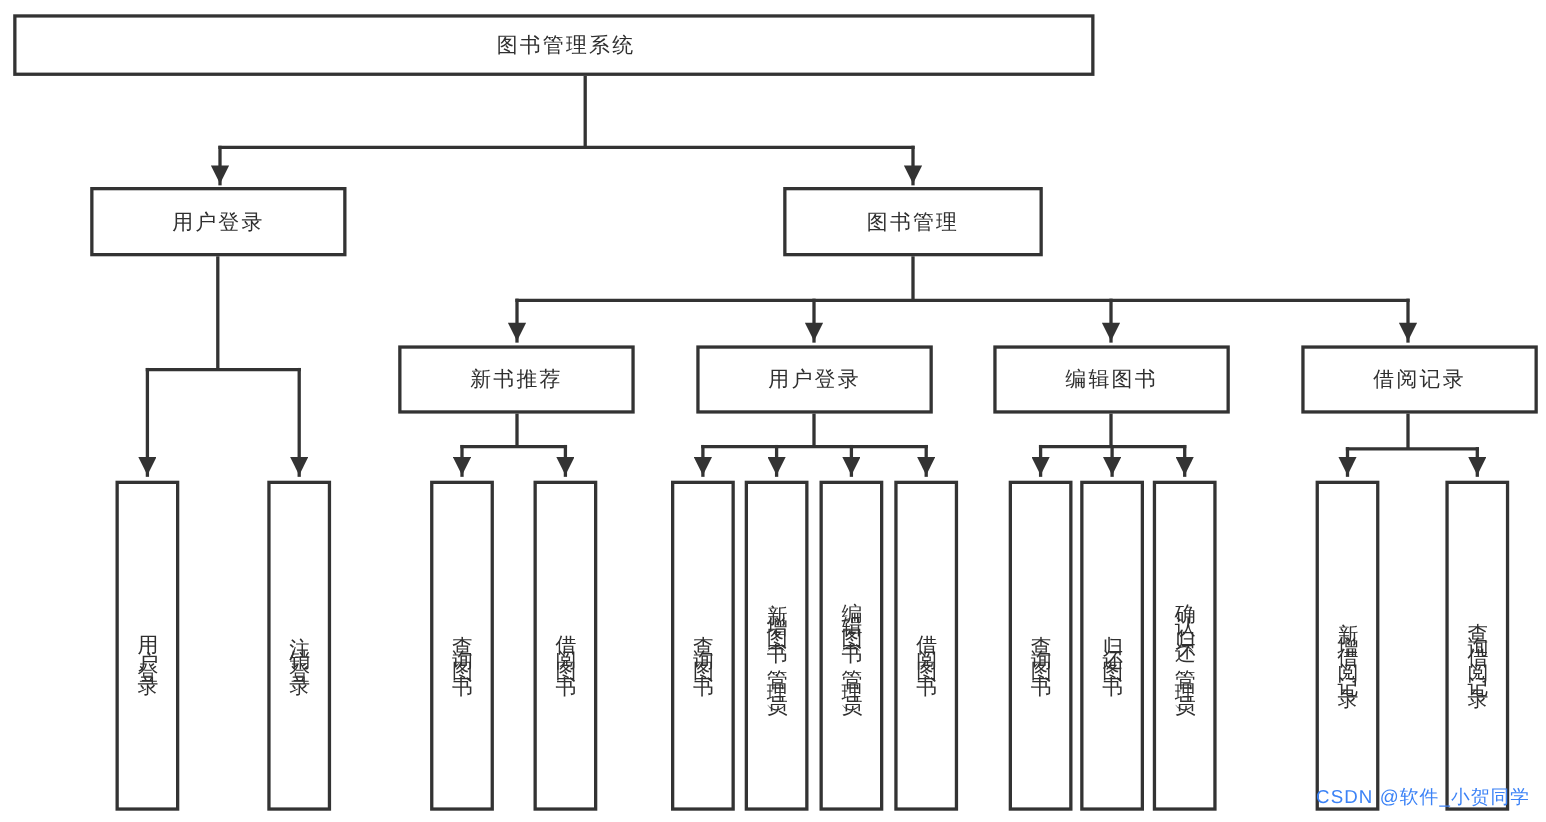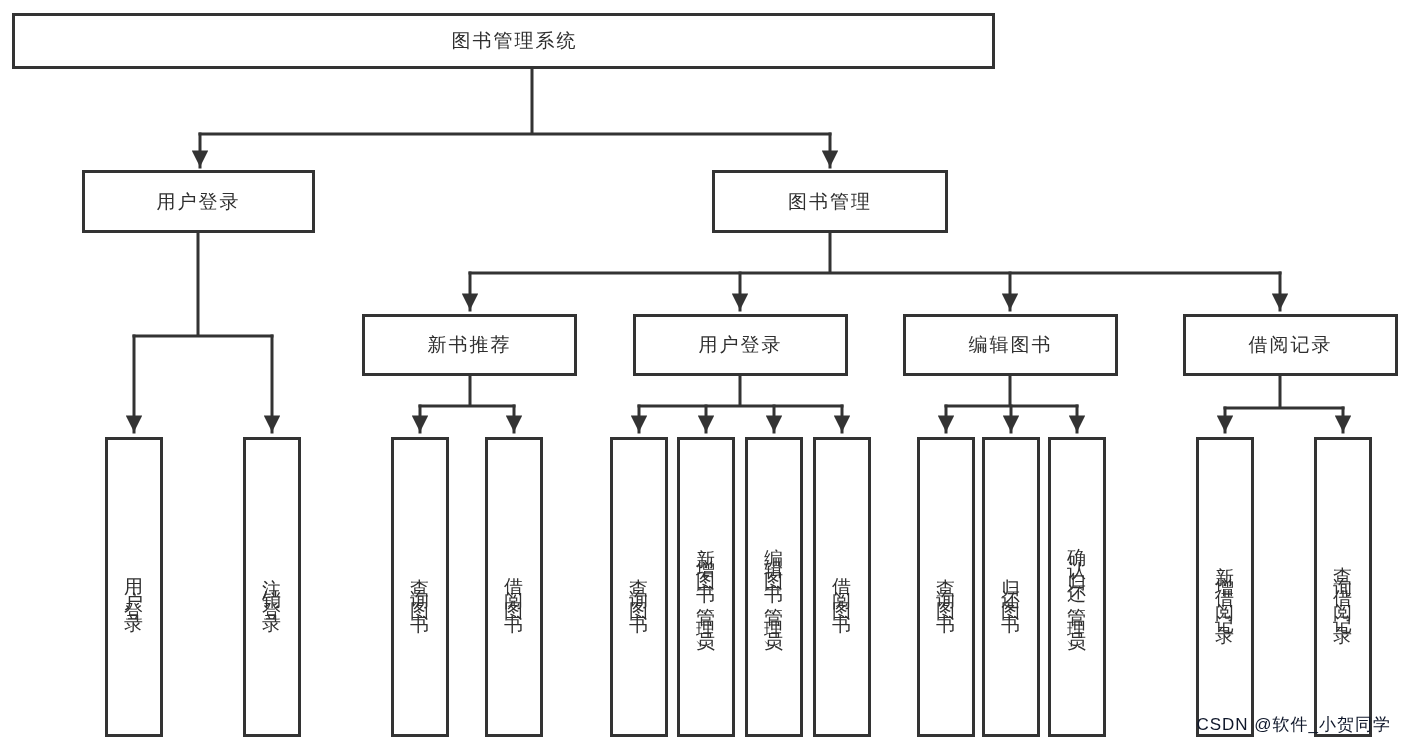--- a/index.html
+++ b/index.html
@@ -34,21 +34,21 @@
   #n-records  { left: 1172px; margin-left: 11px; }
 
   #lf-a1 { left: 105px; }  #lf-a2 { left: 243px; }
   #lf-b1 { left: 391px; }  #lf-b2 { left: 485px; }
   #lf-c1 { left: 610px; }  #lf-c2 { left: 677px; }
   #lf-c3 { left: 745px; }  #lf-c4 { left: 813px; }
   #lf-d1 { left: 917px; }  #lf-d2 { left: 982px; }  #lf-d3 { left: 1048px; }
   #lf-e1 { left: 1196px; } #lf-e2 { left: 1314px; }
 
   .watermark { position: absolute; right: 14px; top: 713px;
-               color: #0f172a; font-size: 17px; letter-spacing: 1px;
+               color: #3b82f6; font-size: 17px; letter-spacing: 1px;
                white-space: nowrap; }
 </style>
 </head>
 <body>
 
 <div class="stage">
 
   <svg class="connectors" width="1405" height="747" viewBox="0 0 1405 747" xmlns="http://www.w3.org/2000/svg">
     <defs>
       <marker id="ah" viewBox="0 0 10 10" refX="10" refY="5" markerWidth="6" markerHeight="5.5" orient="auto">

